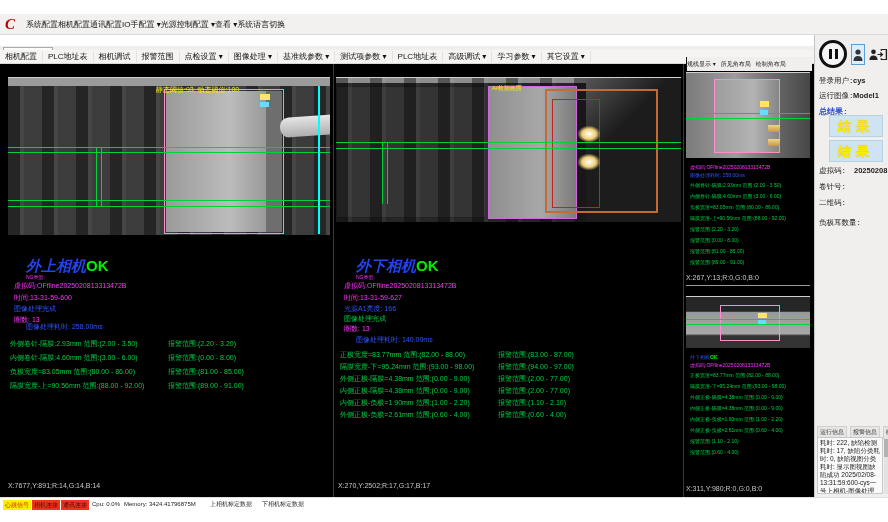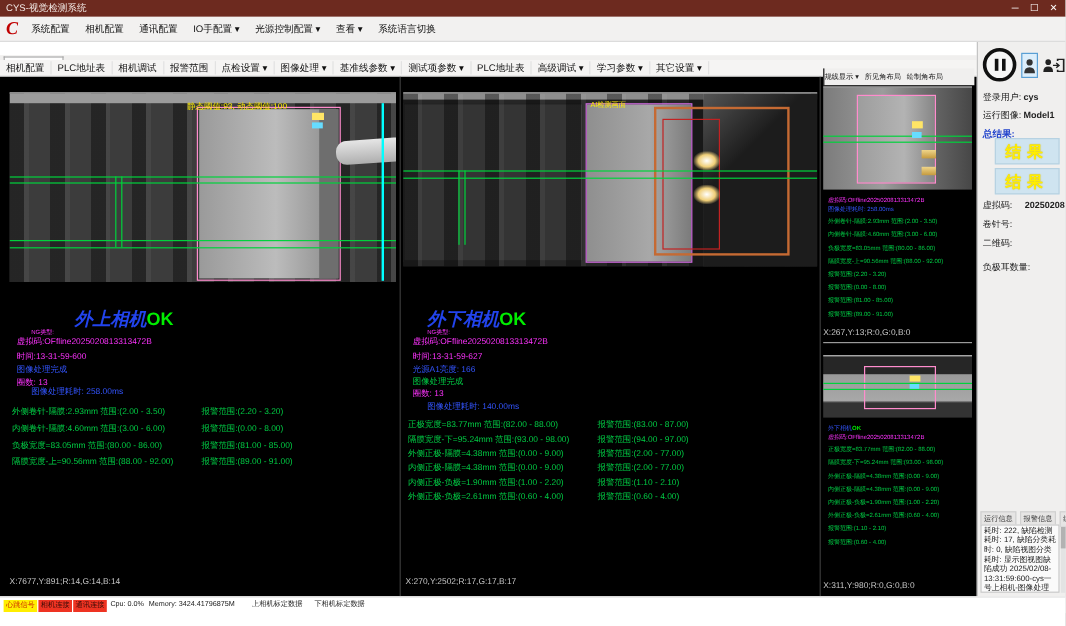--- a/index.html
+++ b/index.html
@@ -9,21 +9,21 @@
   #window { position:relative; width:888px; height:522px; background:#fff; }
 
   
   #titlebar { position:absolute; left:0; top:0; width:888px; height:14px; background:#6d2a1f; color:#f0e6e2; font-size:8px; line-height:14px; }
   #titlebar .title { position:absolute; left:5px; top:0; }
   .winbtn { position:absolute; top:0; width:16px; text-align:center; color:#fff; font-size:8px; cursor:pointer; }
 
   
   #menubar { position:absolute; left:0; top:14px; width:888px; height:21px; background:#f2f1f0; border-bottom:1px solid #dcdcdc; }
   #logo { position:absolute; left:5px; top:2px; width:16px; height:16px; color:#c00000; font-family:"Liberation Serif","DejaVu Serif",serif; font-style:italic; font-weight:bold; font-size:15px; line-height:16px; }
-  .menu-items { position:absolute; left:26px; top:0; height:21px; display:flex; gap:13px; align-items:center; font-size:8px; color:#111; }
+  .menu-items { position:absolute; left:26px; top:0; height:21px; display:flex; align-items:center; font-size:8px; color:#111; }
   .menu-item { cursor:pointer; white-space:nowrap; }
 
   
   #tabstrip { position:absolute; left:0; top:35px; width:814px; height:15px; background:#f0efee; border-bottom:1px solid #d5d5d5;margin-top:11px; }
   #run-tab { position:absolute; left:3px; top:1px; height:14px; padding:0 8px; background:#fdfdfd; border:1px solid #a9a9a9; border-bottom:none; font-size:8px; line-height:13px; color:#111; }
 
   
   #toolbar { position:absolute; left:0; top:50px; width:814px; height:14px; background:#f5f4f3; border-bottom:1px solid #d8d8d8; display:flex; align-items:center; font-size:8px; color:#111; }
   .tool-item { padding:0 5px; border-right:1px solid #e2e2e2; white-space:nowrap; cursor:pointer; }
 
@@ -50,45 +50,39 @@
   .cam-title { font-size:15px; font-weight:bold; font-style:italic; color:#2244ee; white-space:nowrap; }
   .cam-ok { color:#00ee00; font-style:normal; font-weight:bold; }
   .coords { position:absolute; color:#c8c8c8; font-size:7px; }
   .mrow { position:absolute; white-space:nowrap; }
 
   
   #sidebar { position:absolute; left:814px; top:35px; width:74px; height:462px; background:#f0efee; border-left:1px solid #c4c4c4; font-size:7.5px; color:#222; }
   #pause-btn { position:absolute; left:4px; top:5px; width:28px; height:28px; border:3px solid #111; border-radius:50%; cursor:pointer; background:#f7f7f7; }
   #pause-btn .bar { position:absolute; top:6px; width:3px; height:10px; background:#111; }
   .side-btn { position:absolute; top:9px; height:21px; cursor:pointer; display:flex; align-items:center; justify-content:center; }
-  .side-label { position:absolute; left:4px; white-space:nowrap; }
+  .side-label { position:absolute; left:4px; white-space:nowrap;font-family:Liberation Mono, monospace; }
   .side-value { position:absolute; left:38px; white-space:nowrap; font-weight:bold; }
   .result-box { position:absolute; left:14px; width:54px; height:22px; background:#cfe4f0; border:1px solid #b7d2e2; color:#ffee00; font-weight:bold; font-size:13px; letter-spacing:5px; text-align:center; line-height:21px; text-shadow:0 0 1px #ccaa00; }
   #info-tabs { position:absolute; left:2px; top:391px; display:flex; gap:3px; font-size:6px; color:#333; }
   #info-tabs span { padding:1px 2px; background:#e6e5e4; border:1px solid #d0d0d0; cursor:pointer; white-space:nowrap; }
   #info-box { position:absolute; left:2px; top:402px; width:66px; height:57px; background:#fafafa; border:1px solid #c8c8c8; font-size:6.5px; line-height:8px; color:#222; padding:1px 2px; overflow:hidden; white-space:pre-line; }
   #info-scroll { position:absolute; left:69px; top:402px; width:5px; height:57px; background:#e3e3e3; }
   #info-scroll .thumb { position:absolute; left:0; top:2px; width:5px; height:18px; background:#b2b2b2; cursor:pointer; }
 
   
   #statusbar { position:absolute; left:0; top:497px; width:888px; height:14px; background:#ffffff; border-top:1px solid #e0e0e0; font-size:6px; line-height:13px; color:#222; }
   .badge { position:absolute; top:2px; height:10px; line-height:10px; padding:0 2px; font-size:6px; }
   .sb-text { position:absolute; top:0; white-space:nowrap; }
 </style>
 </head>
 <body>
 
 <div id="window">
 
-  <div id="titlebar">
-    <span class="title">CYS-视觉检测系统</span>
-    <span class="winbtn" style="right:34px">─</span>
-    <span class="winbtn" style="right:18px">☐</span>
-    <span class="winbtn" style="right:2px">✕</span>
-  </div>
 
   <div id="menubar">
     <span id="logo">C</span>
     <div class="menu-items">
       <span class="menu-item">系统配置</span>
       <span class="menu-item">相机配置</span>
       <span class="menu-item">通讯配置</span>
       <span class="menu-item">IO手配置 ▾</span>
       <span class="menu-item">光源控制配置 ▾</span>
       <span class="menu-item">查看 ▾</span>
@@ -135,21 +129,21 @@
       <div class="gline" style="left:0;top:122px;width:322px;"></div>
       <div class="gline" style="left:0;top:128px;width:322px;"></div>
       <div class="gvert" style="left:88px;top:69px;height:59px;"></div>
       <div class="gvert" style="left:93px;top:69px;height:59px;"></div>
       <div class="abs" style="left:310px;top:8px;width:2px;height:148px;background:#00ffff;"></div>
       <div class="chip" style="left:252px;top:16px;width:10px;height:6px;background:#ffe566;"></div>
       <div class="chip" style="left:252px;top:24px;width:9px;height:5px;background:#66dcff;"></div>
       <span class="abs yellow t7" style="left:148px;top:7px;">静态阈值:93, 动态阈值:100</span>
     </div>
 
-    <span class="abs cam-title" style="left:26px;top:193px;margin-left:36px;">
+    <span class="abs cam-title" style="left:26px;top:193px;">
       <span>外上相机</span><span class="cam-ok">OK</span>
     </span>
     <span class="abs magenta t5" style="left:26px;top:210px;">NG类型:</span>
     <span class="abs magenta t7 mrow" style="left:14px;top:217px;">虚拟码:OFfline2025020813313472B</span>
     <span class="abs magenta t7 mrow" style="left:14px;top:229px;">时间:13-31-59-600</span>
     <span class="abs blue t7 mrow" style="left:14px;top:240px;">图像处理完成</span>
     <span class="abs magenta t7 mrow" style="left:14px;top:251px;">圈数: 13</span>
     <span class="abs blue t7 mrow" style="left:26px;top:258px;">图像处理耗时: 258.00ms</span>
 
     <span class="abs green t7 mrow" style="left:10px;top:275px;">外侧卷针-隔膜:2.93mm 范围:(2.00 - 3.50)</span>

